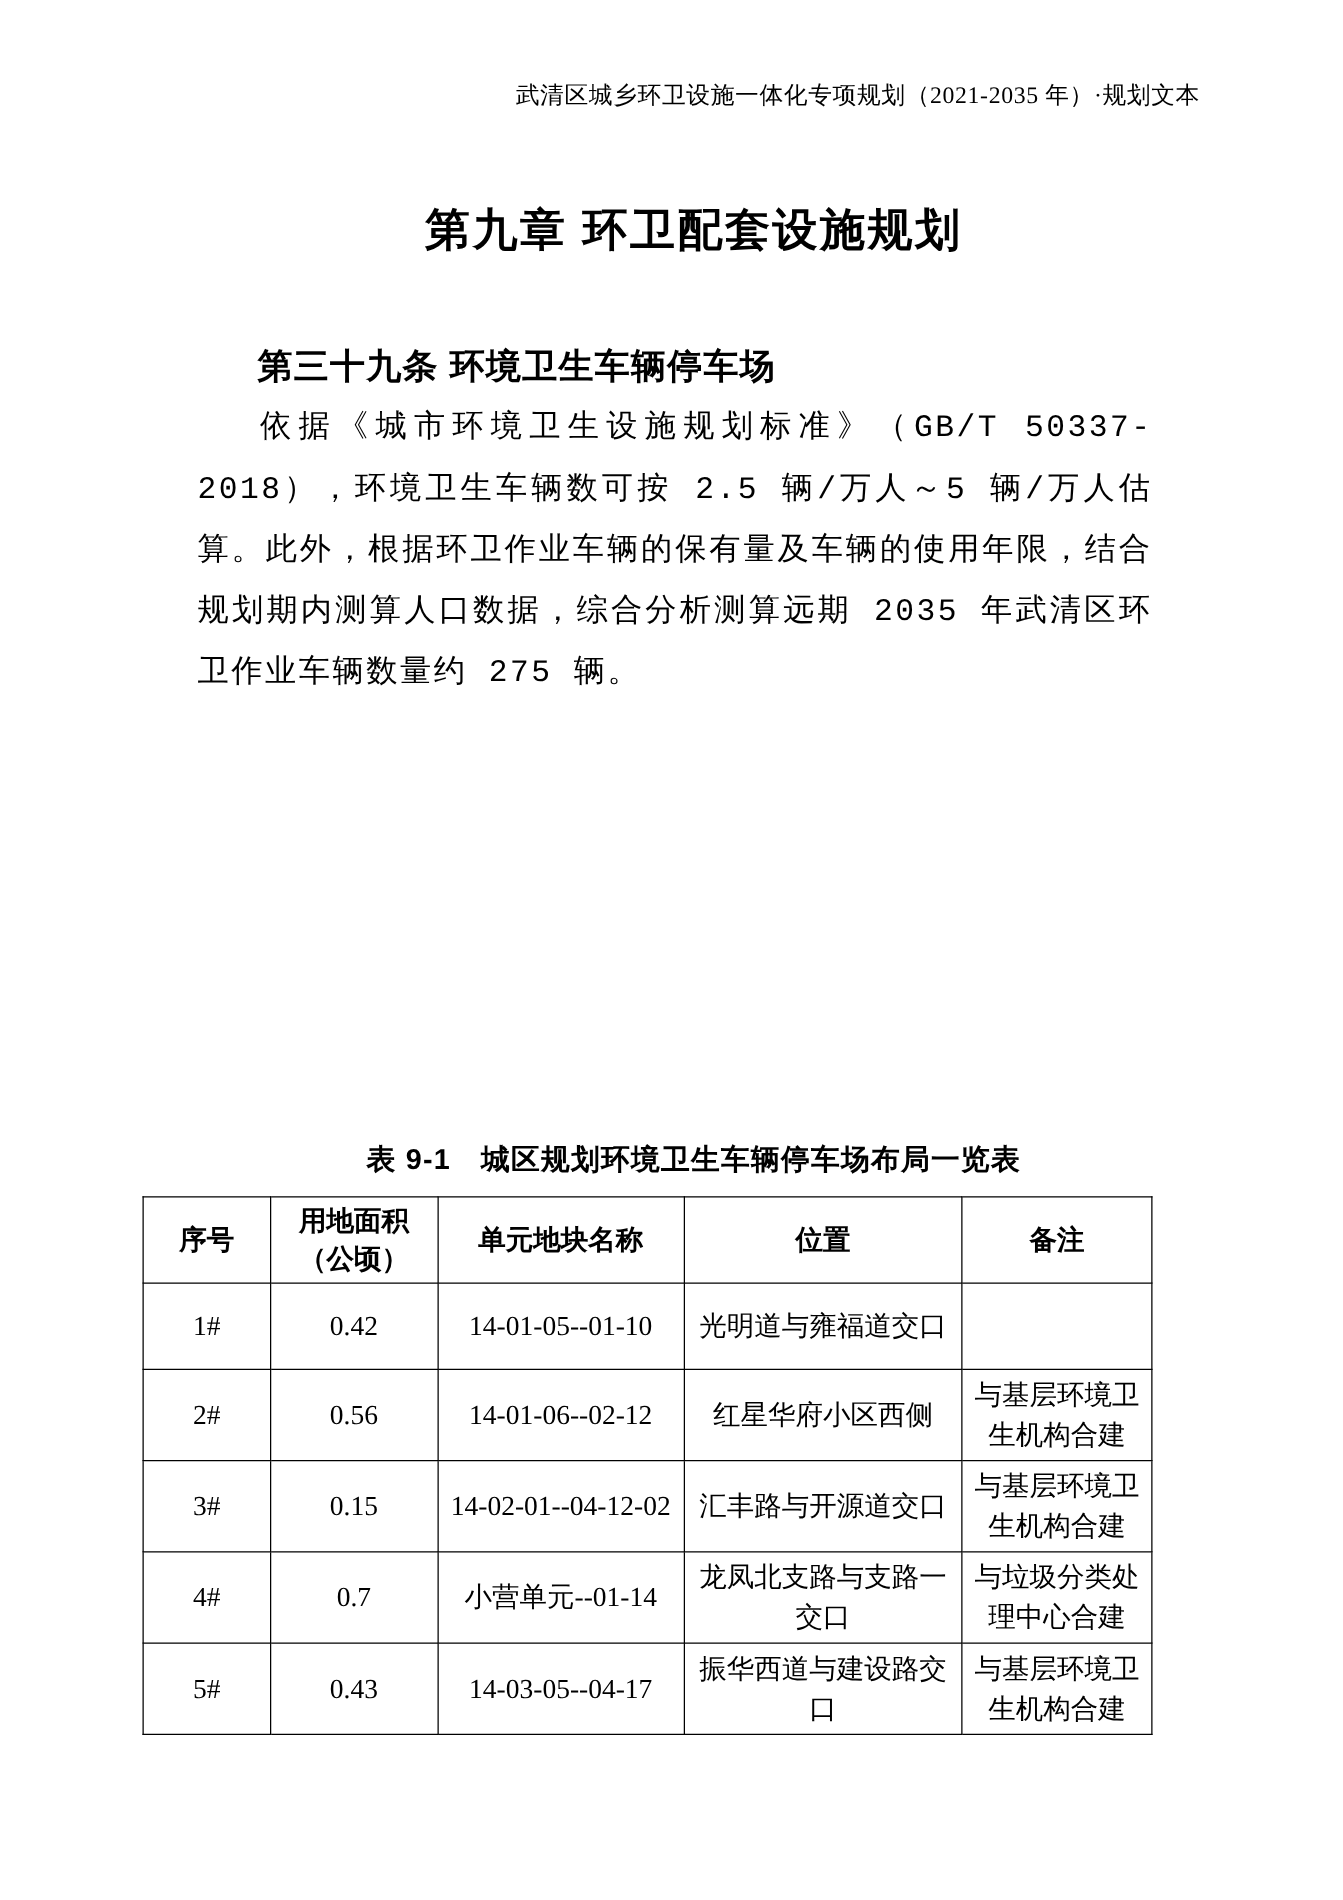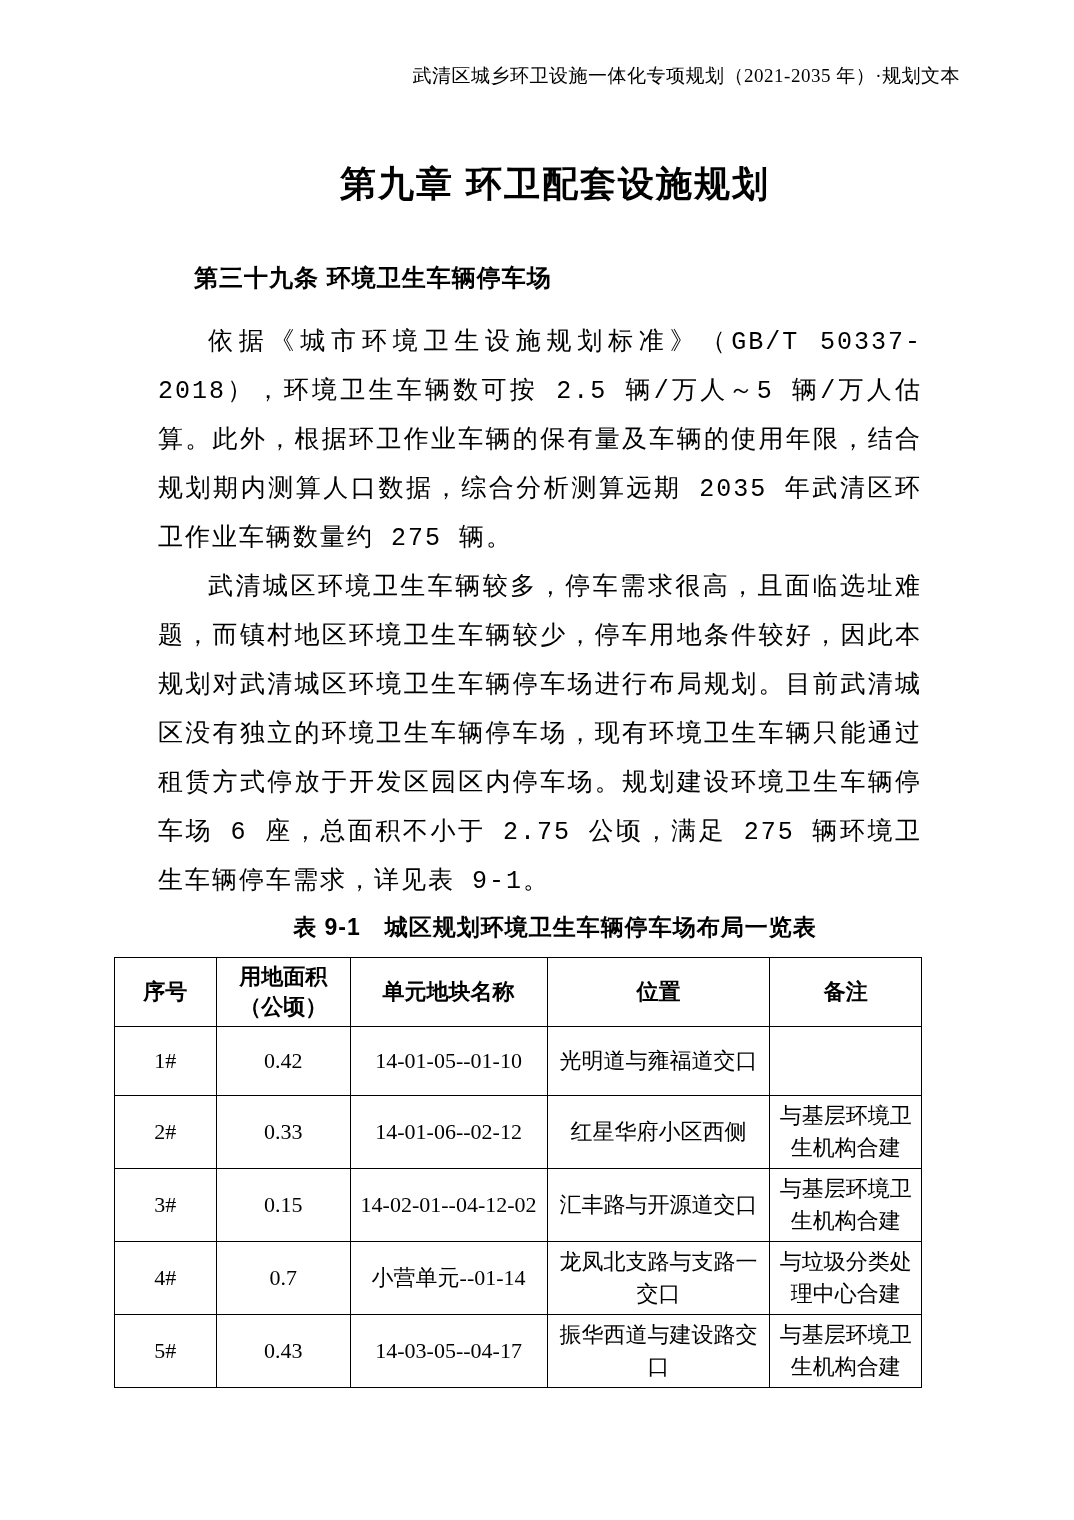--- a/index.html
+++ b/index.html
@@ -38,23 +38,23 @@
     font-size: 36px;
     letter-spacing: 2px;
     margin: 0;
   }
   .section-title {
     position: absolute;
     top: 258px;
     left: 190px;
     font-family: "Liberation Sans", "DejaVu Sans", sans-serif;
     font-weight: 700;
-    font-size: 24px;
+    font-size: 28px;
     letter-spacing: 1px;
-    margin: 4px;
+    margin: 16px;
   }
   .body-text {
     position: absolute;
     top: 318px;
     left: 158px;
     width: 764px;
   }
   .body-text p {
     margin: 0;
     font-size: 25px;
@@ -128,21 +128,20 @@
 <div class="page">
 
   <div class="running-header">武清区城乡环卫设施一体化专项规划（2021-2035 年）·规划文本</div>
 
   <h1 class="chapter-title">第九章 环卫配套设施规划</h1>
 
   <h2 class="section-title">第三十九条 环境卫生车辆停车场</h2>
 
   <div class="body-text">
     <p>依据《城市环境卫生设施规划标准》（GB/T 50337-2018），环境卫生车辆数可按 2.5 辆/万人～5 辆/万人估算。此外，根据环卫作业车辆的保有量及车辆的使用年限，结合规划期内测算人口数据，综合分析测算远期 2035 年武清区环卫作业车辆数量约 275 辆。</p>
-    <p>武清城区环境卫生车辆较多，停车需求很高，且面临选址难题，而镇村地区环境卫生车辆较少，停车用地条件较好，因此本规划对武清城区环境卫生车辆停车场进行布局规划。目前武清城区没有独立的环境卫生车辆停车场，现有环境卫生车辆只能通过租赁方式停放于开发区园区内停车场。规划建设环境卫生车辆停车场 6 座，总面积不小于 2.75 公顷，满足 275 辆环境卫生车辆停车需求，详见表 9-1。</p>
   </div>
 
   <div class="table-caption">表 9-1　城区规划环境卫生车辆停车场布局一览表</div>
 
   <table class="layout-table">
     <colgroup>
       <col class="c-seq">
       <col class="c-area">
       <col class="c-parcel">
       <col class="c-loc">
@@ -161,21 +160,21 @@
     <tbody>
         <tr>
           <td>1#</td>
           <td>0.42</td>
           <td>14-01-05--01-10</td>
           <td>光明道与雍福道交口</td>
           <td></td>
         </tr>
         <tr>
           <td>2#</td>
-          <td>0.33</td>
+          <td>0.56</td>
           <td>14-01-06--02-12</td>
           <td>红星华府小区西侧</td>
           <td>与基层环境卫生机构合建</td>
         </tr>
         <tr>
           <td>3#</td>
           <td>0.15</td>
           <td>14-02-01--04-12-02</td>
           <td>汇丰路与开源道交口</td>
           <td>与基层环境卫生机构合建</td>

